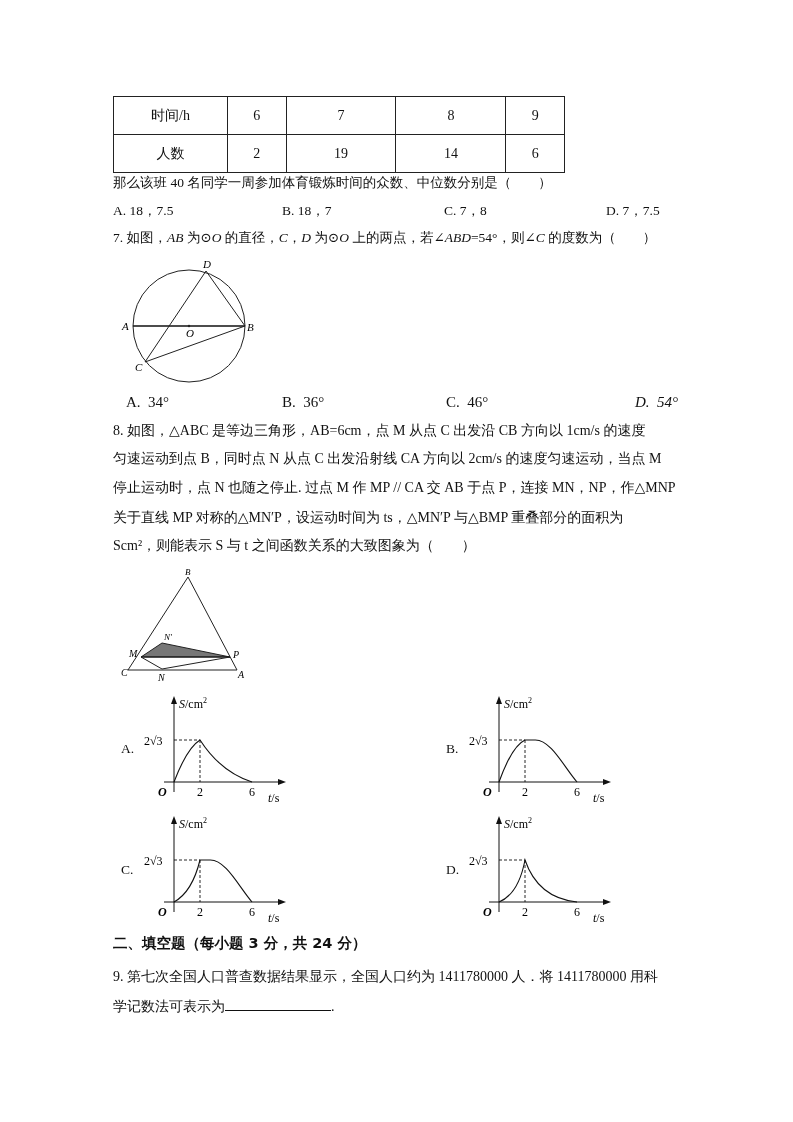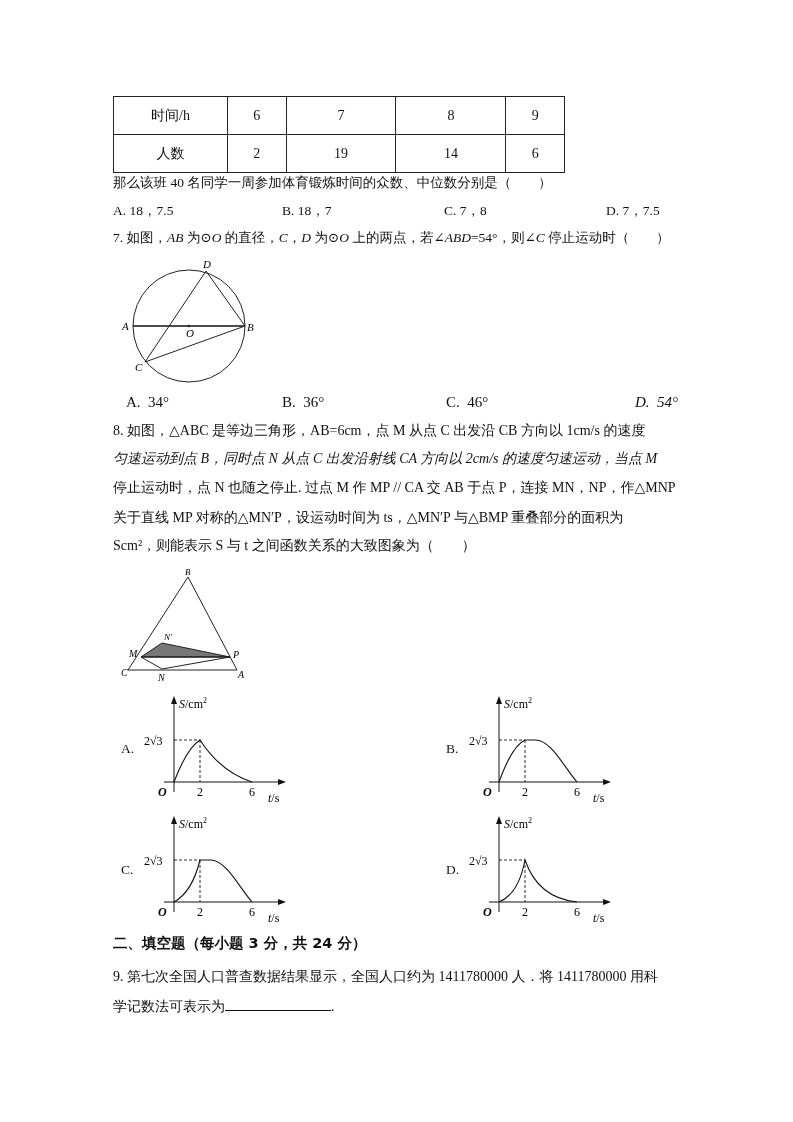--- a/index.html
+++ b/index.html
@@ -40,21 +40,21 @@
   </table>
 
 <div class="abs txt" style="left:113px; top:174px;">那么该班 40 名同学一周参加体育锻炼时间的众数、中位数分别是（　　）</div>
 <div class="abs opt" style="left:113px; top:202px;"><span>A.</span> <span>18，7.5</span></div>
 <div class="abs opt" style="left:282px; top:202px;"><span>B.</span> <span>18，7</span></div>
 <div class="abs opt" style="left:444px; top:202px;"><span>C.</span> <span>7，8</span></div>
 <div class="abs opt" style="left:606px; top:202px;"><span>D.</span> <span>7，7.5</span></div>
 
 <div class="abs txt" style="left:113px; top:229px;">
   <span>7.</span>
-  <span>如图，</span><span class="it">AB</span><span> 为⊙</span><span class="it">O</span><span> 的直径，</span><span class="it">C</span><span>，</span><span class="it">D</span><span> 为⊙</span><span class="it">O</span><span> 上的两点，若∠</span><span class="it">ABD</span><span>=54°，则∠</span><span class="it">C</span><span> 停止运动时（　　）</span>
+  <span>如图，</span><span class="it">AB</span><span> 为⊙</span><span class="it">O</span><span> 的直径，</span><span class="it">C</span><span>，</span><span class="it">D</span><span> 为⊙</span><span class="it">O</span><span> 上的两点，若∠</span><span class="it">ABD</span><span>=54°，则∠</span><span class="it">C</span><span> 的度数为（　　）</span>
 </div>
 
 <svg class="abs" style="left:110px; top:255px;" width="180" height="135">
   <circle cx="79" cy="71" r="56" fill="none" stroke="#222" stroke-width="1"></circle>
   <line x1="23" y1="71" x2="135" y2="71" stroke="#111" stroke-width="1.4"></line>
   <line x1="96" y1="16" x2="135" y2="71" stroke="#222" stroke-width="1"></line>
   <line x1="96" y1="16" x2="35" y2="107" stroke="#222" stroke-width="1"></line>
   <line x1="35" y1="107" x2="135" y2="71" stroke="#222" stroke-width="1"></line>
   <circle cx="79" cy="71" r="1.2" fill="#222"></circle>
   <text x="12" y="75" font-size="11" font-style="italic">A</text>
@@ -63,21 +63,21 @@
   <text x="93" y="13" font-size="11" font-style="italic">D</text>
   <text x="76" y="82" font-size="11" font-style="italic">O</text>
 </svg>
 
 <div class="abs opt" style="left:126px; top:394px; font-size:15px;"><span>A.</span>&nbsp; <span>34°</span></div>
 <div class="abs opt" style="left:282px; top:394px; font-size:15px;"><span>B.</span>&nbsp; <span>36°</span></div>
 <div class="abs opt" style="left:446px; top:394px; font-size:15px;"><span>C.</span>&nbsp; <span>46°</span></div>
 <div class="abs opt" style="left:635px; top:394px; font-size:15px;font-style:italic;"><span>D.</span>&nbsp; <span>54°</span></div>
 
 <div class="abs txt" style="left:113px; top:422px; font-size:14px;">8. 如图，△ABC 是等边三角形，AB=6cm，点 M 从点 C 出发沿 CB 方向以 1cm/s 的速度</div>
-<div class="abs txt" style="left:113px; top:450px; font-size:14px;font-style:italic;">匀速运动到点 B，同时点 N 从点 C 出发沿射线 CA 方向以 2cm/s 的速度匀速运动，当点 M</div>
+<div class="abs txt" style="left:113px; top:450px; font-size:14px;">匀速运动到点 B，同时点 N 从点 C 出发沿射线 CA 方向以 2cm/s 的速度匀速运动，当点 M</div>
 <div class="abs txt" style="left:113px; top:479px; font-size:14px;">停止运动时，点 N 也随之停止. 过点 M 作 MP // CA 交 AB 于点 P，连接 MN，NP，作△MNP</div>
 <div class="abs txt" style="left:113px; top:509px; font-size:14px;">关于直线 MP 对称的△MN′P，设运动时间为 ts，△MN′P 与△BMP 重叠部分的面积为</div>
 <div class="abs txt" style="left:113px; top:537px; font-size:14px;">Scm²，则能表示 S 与 t 之间函数关系的大致图象为（　　）</div>
 
 <svg class="abs" style="left:110px; top:560px;" width="160" height="125">
   <polygon points="78,17 18,110 127,110" fill="none" stroke="#222" stroke-width="1"></polygon>
   <polygon points="31,97 52,83 120,97" fill="#777" stroke="#222" stroke-width="1"></polygon>
   <line x1="31" y1="97" x2="120" y2="97" stroke="#111" stroke-width="1.2"></line>
   <line x1="31" y1="97" x2="52" y2="109" stroke="#222" stroke-width="1"></line>
   <line x1="52" y1="109" x2="120" y2="97" stroke="#222" stroke-width="1"></line>

